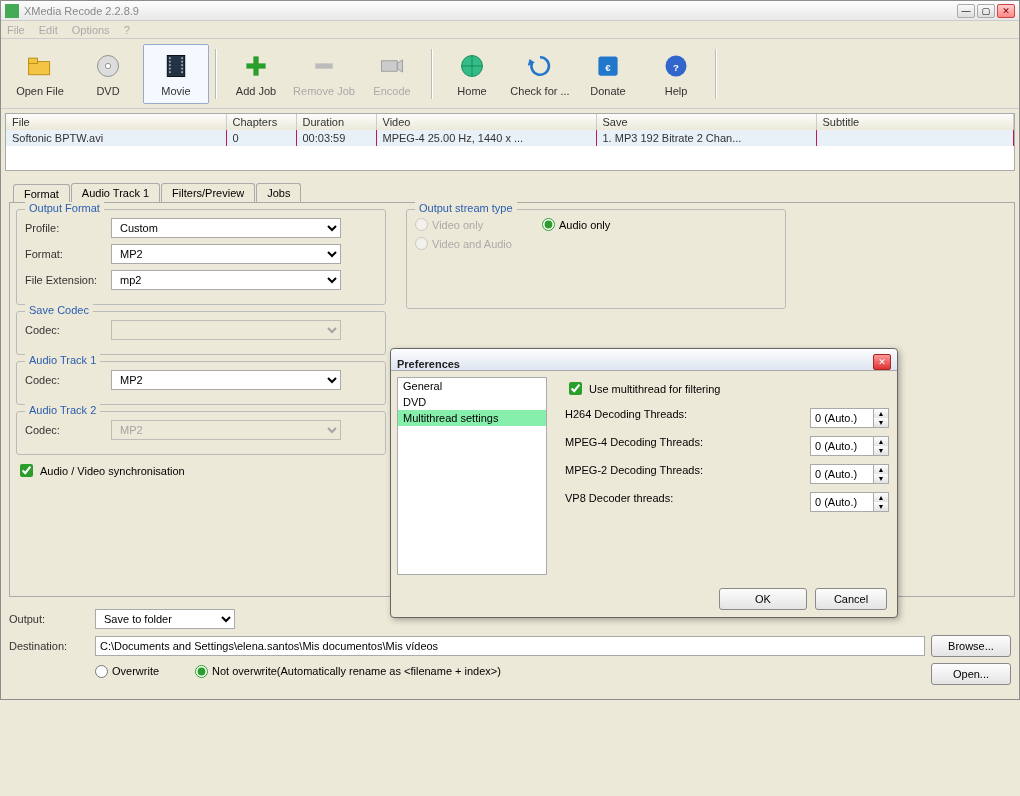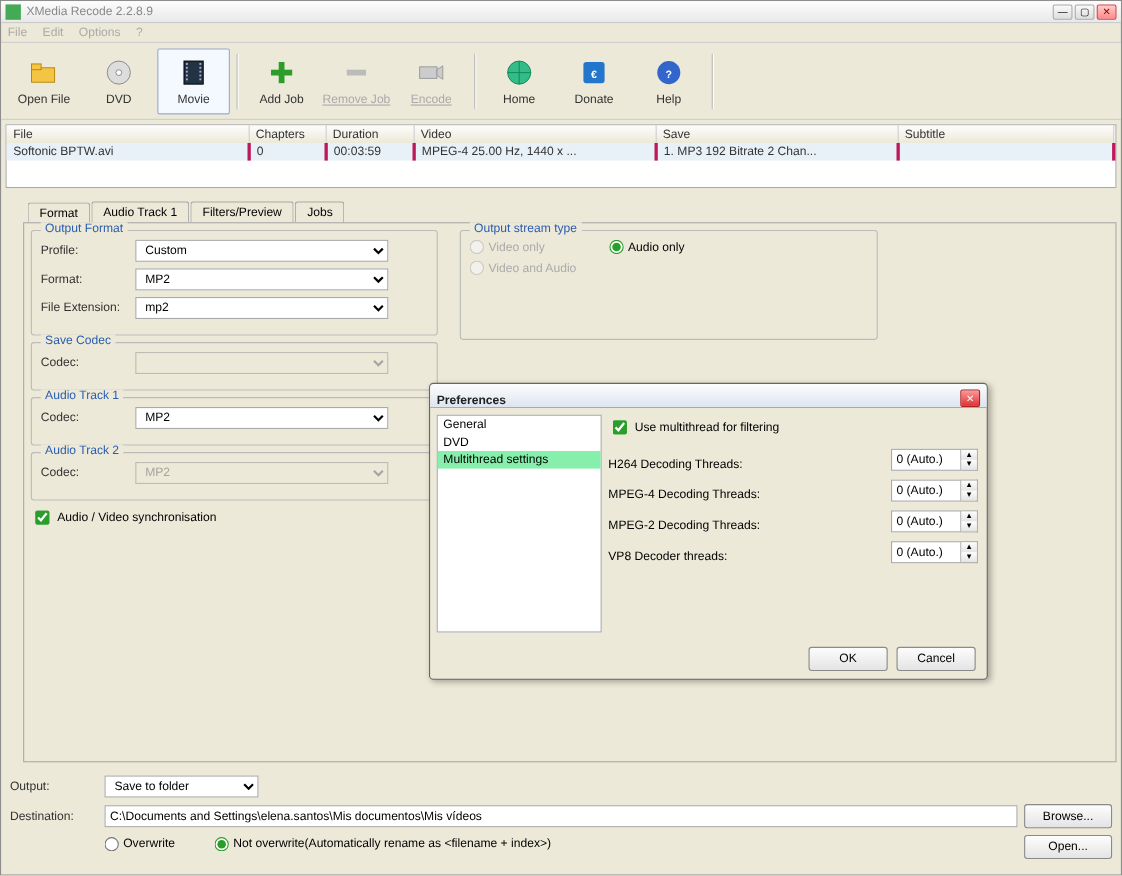--- a/index.html
+++ b/index.html
@@ -1,37 +1,37 @@
 <!DOCTYPE html>
 <html><head>
 <meta charset="utf-8">
 <style>
 * { box-sizing: border-box; font-family: Tahoma, Arial, sans-serif; font-size: 11px; }
 body { margin: 0; background: #ece9d8; width: 1020px; height: 796px; overflow: hidden; }
-.window { width: 1020px; height: 796px; border: 1px solid #8d8d8d; background: #ece9d8; display: flex; flex-direction: column; }
+.window { width: 1020px; height: 700px; border: 1px solid #8d8d8d; background: #ece9d8; display: flex; flex-direction: column; }
 .titlebar { height: 20px; background: linear-gradient(#fdfdfd, #e8e8e8); display: flex; align-items: center; padding: 0 4px; border-bottom: 1px solid #ccc; }
 .titlebar .appicon { width: 14px; height: 14px; background: #4a5; margin-right: 5px; }
 .titlebar .title { flex: 1; color: #888; }
 .titlebar .winbtns { display: flex; gap: 2px; }
 .titlebar .winbtns span { width: 18px; height: 14px; border: 1px solid #aaa; border-radius: 2px; display: flex; align-items: center; justify-content: center; font-size: 9px; background: linear-gradient(#fafafa,#ddd); cursor: pointer; }
 .titlebar .winbtns span.close { border-color: #c44; background: linear-gradient(#fcc,#f88); color: #800; }
 .menubar { height: 18px; padding: 0 6px; color: #aaa; display: flex; align-items: center; gap: 14px; border-bottom: 1px solid #ccc; }
 .toolbar { height: 70px; background: #ece9d8; display: flex; align-items: center; padding: 4px 6px; gap: 2px; border-bottom: 1px solid #ccc; }
 .tbtn { width: 66px; height: 60px; display: flex; flex-direction: column; align-items: center; justify-content: center; gap: 3px; cursor: pointer; border: 1px solid transparent; border-radius: 2px; }
 .tbtn:hover, .tbtn.active { border: 1px solid #9ac; background: #f4f9ff; }
 .tbtn .ico { width: 32px; height: 32px; display: flex; align-items: center; justify-content: center; }
 .tbtn .lbl { color: #333; white-space: nowrap; }
-.tbtn.disabled .lbl { color: #aaa; text-decoration: underline; }
+.tbtn.disabled .lbl { color: #aaa; }
 .tsep { width: 2px; height: 50px; border-left: 1px solid #bbb; border-right: 1px solid #fff; margin: 0 4px; }
 .filelist { margin: 4px; border: 1px solid #aaa; background: #fff; height: 58px; }
 .filelist table { width: 100%; border-collapse: collapse; }
 .filelist th { text-align: left; padding: 2px 6px; background: linear-gradient(#fdfdfd,#ece9d8); border-right: 1px solid #ccc; font-weight: normal; color: #333; }
-.filelist td { padding: 2px 6px; border-right: 3px solid #be185d; color: #333; }
+.filelist td { padding: 2px 6px; border-right: 1px solid #be185d; color: #333; }
 .filelist tbody tr.sel { background: #e8f0f8; }
-.tabs-area { margin: 8px 4px 4px 20px; flex: 1; display: flex; flex-direction: column; position: relative; }
+.tabs-area { margin: 8px 4px 4px 8px; flex: 1; display: flex; flex-direction: column; position: relative; }
 .tabstrip { display: flex; padding-left: 4px; }
 .tab { padding: 3px 10px; border: 1px solid #aaa; border-bottom: none; background: #ece9d8; border-top-left-radius: 3px; border-top-right-radius: 3px; margin-right: 1px; cursor: pointer; }
 .tab.active { background: #ece9d8; position: relative; top: 1px; }
 .tab-body { flex: 1; border: 1px solid #aaa; background: #ece9d8; padding: 6px; position: relative; }
 .groupbox { border: 1px solid #bbb; border-radius: 3px; padding: 8px 8px; margin-bottom: 6px; position: relative; }
 .groupbox > .legend { position: absolute; top: -8px; left: 8px; padding: 0 4px; background: #ece9d8; color: #2a5db0; font-size: 11px; }
 .row { display: flex; align-items: center; margin-bottom: 6px; gap: 6px; }
 .row label { width: 80px; color: #333; }
 select.combo, input.txt { height: 20px; border: 1px solid #aaa; background: #fff; padding: 1px 4px; }
 select.combo { width: 230px; }
@@ -49,26 +49,26 @@
 .btn { height: 22px; padding: 0 12px; border: 1px solid #8a8a8a; border-radius: 3px; background: linear-gradient(#fdfdfd,#e4e4e4); cursor: pointer; }
 .spinner { display: flex; align-items: center; }
 .spinner input { width: 64px; height: 20px; border: 1px solid #aaa; padding: 1px 4px; }
 .spinner .spbtns { display: flex; flex-direction: column; border: 1px solid #aaa; border-left: none; }
 .spinner .spbtns span { width: 14px; height: 9px; font-size: 7px; display: flex; align-items: center; justify-content: center; background: linear-gradient(#fdfdfd,#e4e4e4); cursor: pointer; }
 
 .dialog { position: absolute; left: 390px; top: 348px; width: 508px; height: 270px; border: 1px solid #666; border-radius: 4px; background: #ece9d8; box-shadow: 2px 2px 6px rgba(0,0,0,0.3); display: flex; flex-direction: column; }
 .dialog .dtitle { height: 22px; background: linear-gradient(#fdfdfd,#dde5f0); display: flex; align-items: flex-end; padding: 0 6px; border-bottom: 1px solid #aaa; border-top-left-radius: 4px; border-top-right-radius: 4px; }
 .dialog .dtitle .t { flex: 1; font-weight: bold; color: #222; }
 .dialog .dtitle .x { width: 18px; height: 16px; background: linear-gradient(#f99,#d33); color: #fff; border: 1px solid #a22; border-radius: 2px; display: flex; align-items: center; justify-content: center; font-size: 9px; cursor: pointer; }
-.dialog .dbody { flex: 1; display: flex; padding: 6px; gap: 4px; }
+.dialog .dbody { flex: 1; display: flex; padding: 6px; gap: 16px; }
 .dialog .sidelist { width: 150px; border: 1px solid #aaa; background: #fff; }
 .dialog .sidelist div { padding: 2px 5px; cursor: pointer; }
 .dialog .sidelist div.sel { background: #86efac; }
 .dialog .prefs { flex: 1; padding: 2px; }
-.dialog .prefs .prow { display: flex; align-items: flex-end; margin-bottom: 8px; }
+.dialog .prefs .prow { display: flex; align-items: flex-start; margin-bottom: 8px; }
 .dialog .prefs .prow label { flex: 1; }
 .dialog .dfooter { height: 36px; display: flex; align-items: center; justify-content: flex-end; gap: 8px; padding: 0 10px; }
 
 svg { width: 28px; height: 28px; }
 </style>
 </head>
 <body>
 
 <div class="window">
 
@@ -155,20 +155,29 @@
     </div>
     <div class="tsep"></div>
     <div class="tbtn">
       <span class="ico">
           <svg viewBox="0 0 32 32">
             <circle cx="16" cy="16" r="12" fill="#3b8" stroke="#185"></circle>
             <path d="M4 16 h24 M16 4 v24" stroke="#185" fill="none"></path>
           </svg>
         </span>
       <span class="lbl">Home</span>
+    </div>
+    <div class="tbtn">
+      <span class="ico">
+          <svg viewBox="0 0 32 32">
+            <path d="M16 6 a10 10 0 1 1 -9 6" fill="none" stroke="#27c" stroke-width="3"></path>
+            <polygon points="4,8 10,12 2,16" fill="#27c"></polygon>
+          </svg>
+        </span>
+      <span class="lbl">Check for ...</span>
     </div>
     <div class="tbtn">
       <span class="ico">
           <svg viewBox="0 0 32 32">
             <rect x="5" y="5" width="22" height="22" rx="3" fill="#27c"></rect>
             <text x="16" y="22" fill="#fff" font-size="16" text-anchor="middle" font-weight="bold">€</text>
           </svg>
         </span>
       <span class="lbl">Donate</span>
     </div>
@@ -367,16 +376,16 @@
             <input value="0 (Auto.)" style="">
             <div class="spbtns">
               <span>▲</span>
               <span>▼</span>
             </div>
           </div>
       </div>
     </div>
   </div>
   <div class="dfooter">
-    <button class="btn" style="width:72px">OK</button>
+    <button class="btn" style="width:88px">OK</button>
     <button class="btn" style="width:72px">Cancel</button>
   </div>
 </div>
 
 </body></html>

